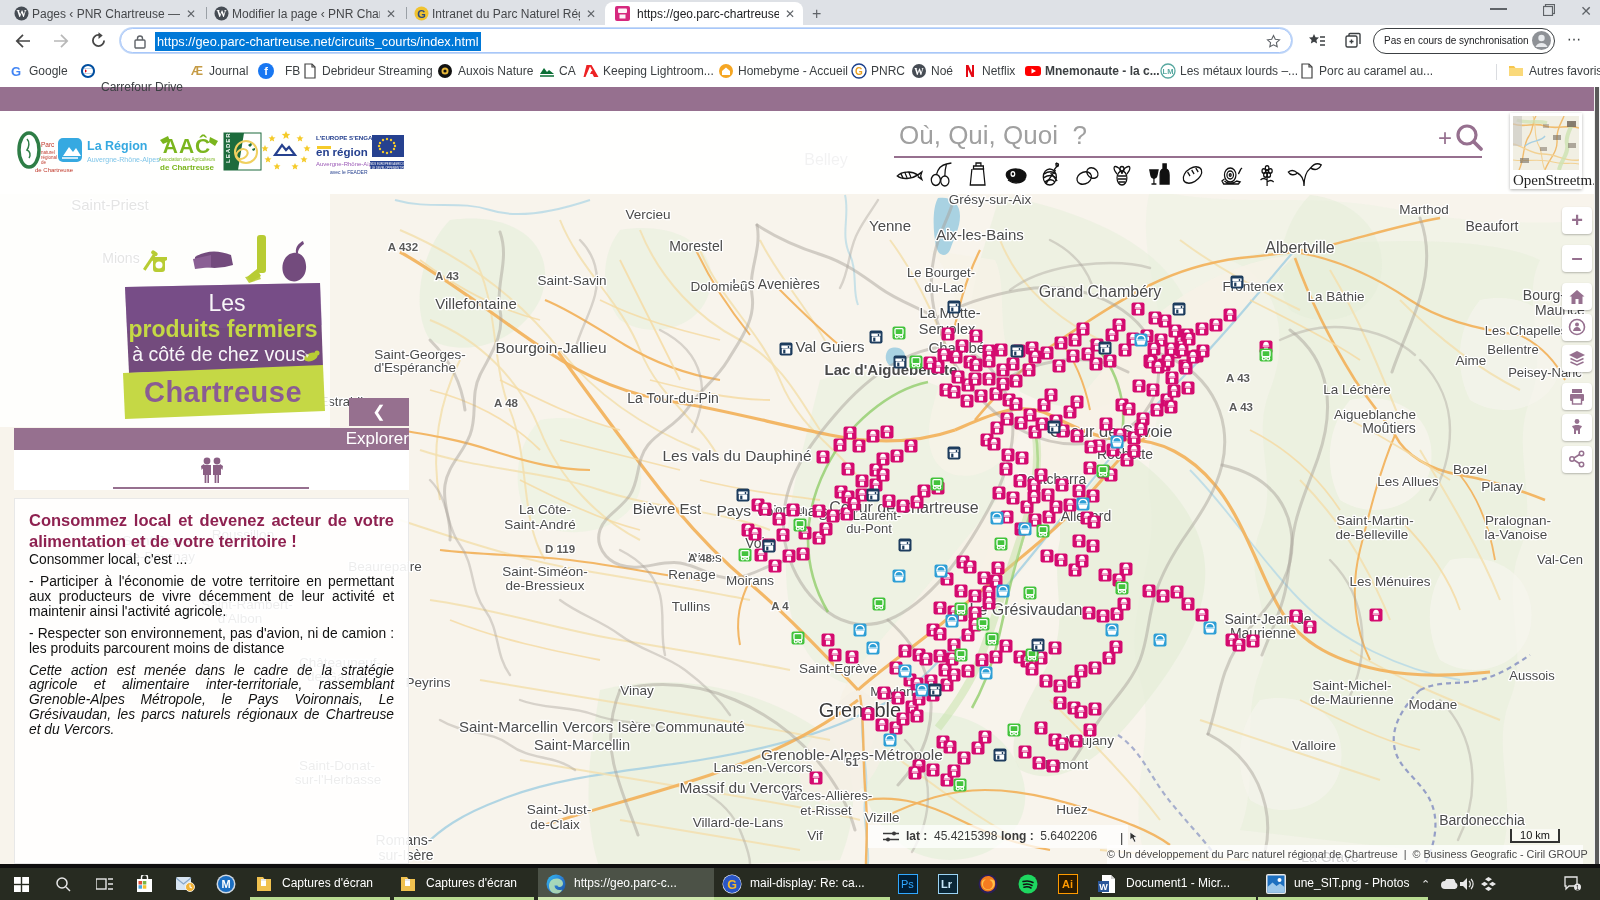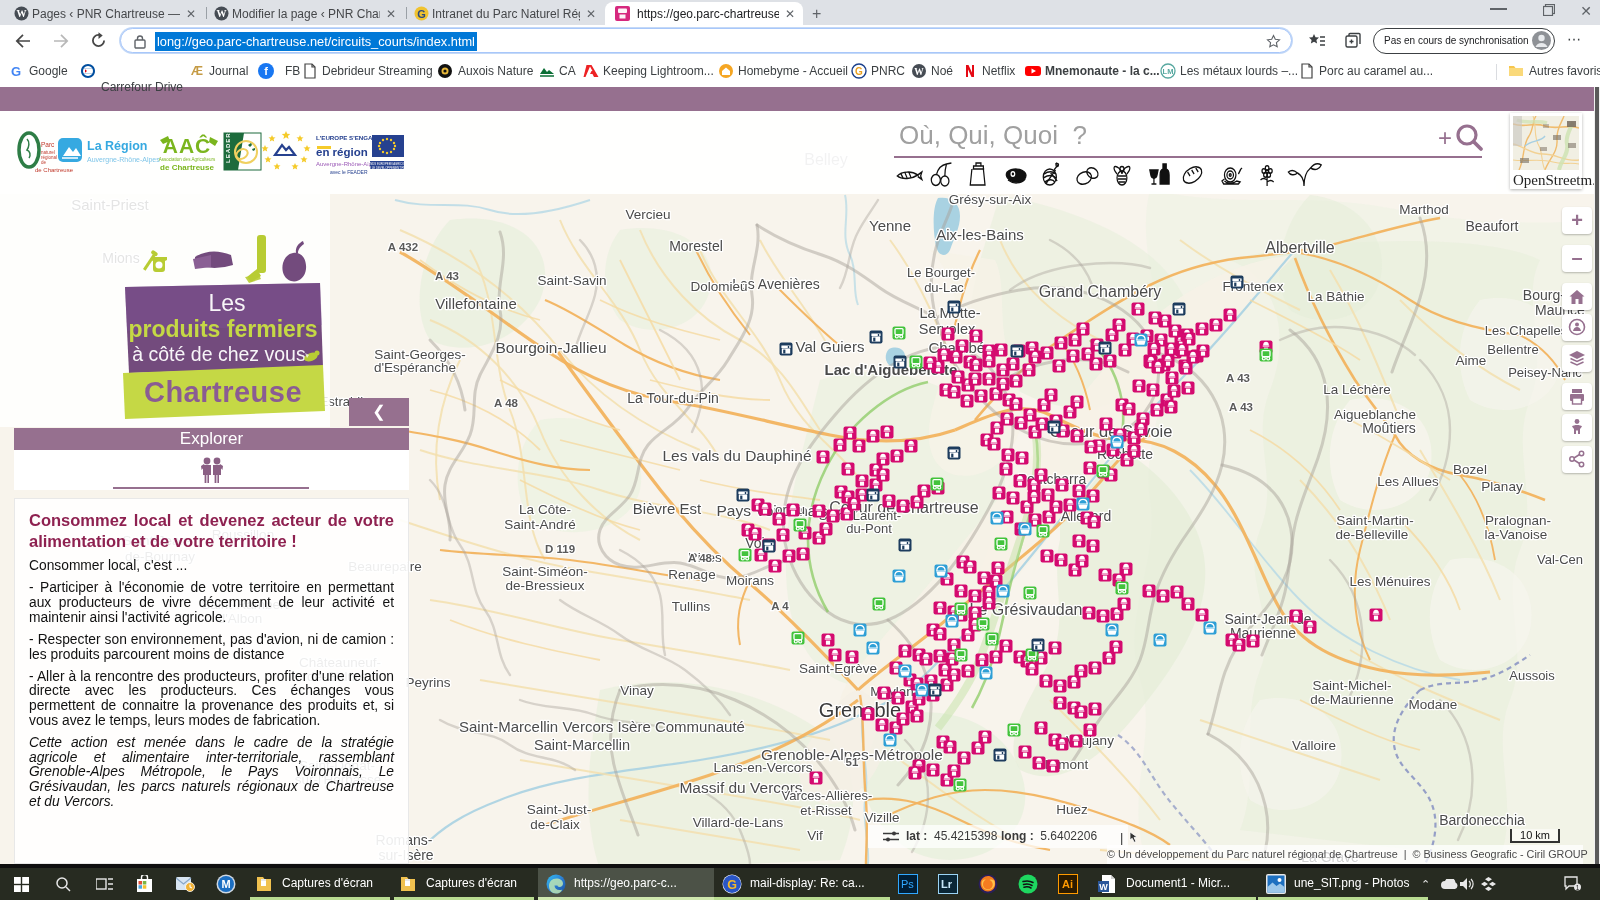--- a/index.html
+++ b/index.html
@@ -25,26 +25,26 @@
   
   #purpleband { top:87px; left:0; width:1600px; height:24px; background:#96708f; }
   #whiteband { top:111px; left:0; width:1600px; height:83px; background:rgba(255,255,255,0.93); }
   #searchbox { position:absolute; left:890px; top:3px; width:606px; height:77px; background:#fff; }
   #searchtxt { position:absolute; left:9px; top:6px; font-size:26px; color:#a0a0a0; }
   #searchline { position:absolute; left:4px; top:42px; width:588px; height:2px; background:#96708f; }
 
   
   #logoback { top:194px; left:0; width:330px; height:233px; background:rgba(255,255,255,0.85); }
   #collapse { top:398px; left:349px; width:60px; height:28px; background:#96708f; color:#fff; font-size:16px; text-align:center; line-height:28px; }
-  #explorer { top:428px; left:14px; width:395px; height:22px; background:#96708f; color:#fff; font-size:17px; text-align:center; line-height:22px; }
+  #explorer { top:428px; left:14px; width:395px; height:22px; background:#96708f; color:#fff; font-size:17px; text-align:right; line-height:22px; }
   #tabstrip { top:450px; left:14px; width:395px; height:40px; background:#fff; }
   #tabind { position:absolute; left:99px; top:37px; width:196px; height:2px; background:#96708f; }
   #welcome { top:498px; left:14px; width:395px; height:366px; background:rgba(255,255,255,0.9); border:1px solid #e8e8e8; padding:10px 14px 0 14px; }
   #welcome h1 { font-size:31px; font-weight:400; color:#4f4f4f; margin:8px 0 0 0; }
-  #welcome h2 { font-size:16.5px; font-weight:bold; color:#8e2150; text-align:justify; line-height:21px; margin:1px 0 7px 0; }
+  #welcome h2 { font-size:16.5px; font-weight:bold; color:#8e2150; text-align:justify; line-height:21px; margin:1px 0 1px 0; }
   #welcome p { font-size:13.8px; color:#111; text-align:justify; line-height:14.7px; margin-bottom:7.5px; }
   #welcome p.it { font-style:italic; }
 
   
   .mapbtn { position:absolute; left:1562px; width:30px; height:27px; background:#fff; border-radius:4px; box-shadow:0 1px 2px rgba(0,0,0,0.25); color:#96708f; text-align:center; }
   #latlong { top:825px; left:868px; width:260px; height:23px; background:rgba(255,255,255,0.75); color:#3a3a3a; font-size:12px; line-height:23px; }
   #attrib { top:845px; left:1107px; width:476px; height:19px; background:rgba(255,255,255,0.75); color:#4a4a4a; font-size:10.8px; line-height:19px; text-align:center; white-space:nowrap; }
   #scalebar { top:829px; left:1510px; width:50px; height:14px; border:2px solid #333; border-top:none; background:rgba(255,255,255,0.5); font-size:11px; text-align:center; color:#111; }
   #minimap { top:113px; left:1510px; width:72px; height:76px; background:#fff; box-shadow:0 1px 3px rgba(0,0,0,0.3); }
 
@@ -858,21 +858,20 @@
           <path d="M27 12 l-3 -2 -1 2 3.4 4 z"></path>
       </g>
     </svg>
     <div id="tabind"></div>
   </div>
   <div id="welcome" class="abs">
     <h2>Consommez local et devenez acteur de votre alimentation et de votre territoire&nbsp;!</h2>
     <p>Consommer local, c'est ...</p>
     <p>- Participer à l'économie de votre territoire en permettant aux producteurs de vivre décemment de leur activité et maintenir ainsi l'activité agricole.</p>
     <p>- Respecter son environnement, pas d'avion, ni de camion : les produits parcourent moins de distance</p>
-    <p>- Aller à la rencontre des producteurs, profiter d'une relation directe avec les producteurs. Ces échanges vous permettent de connaitre la provenance des produits et, si vous avez le temps, leurs modes de fabrication.</p>
     <p class="it">Cette action est menée dans le cadre de la stratégie agricole et alimentaire inter-territoriale, rassemblant Grenoble-Alpes Métropole, le Pays Voironnais, Le Grésivaudan, les parcs naturels régionaux de Chartreuse et du Vercors.</p>
   </div>
 
   <div id="minimap" class="abs">
     <svg style="position:absolute;left:3px;top:3px;" width="66" height="54" viewBox="0 0 66 54">
       <rect width="66" height="54" fill="#f1efe3"></rect>
       <path d="M0 8 C12 12 20 6 32 10 C44 14 54 8 66 12" stroke="#f0bc6e" stroke-width="1.6" fill="none"></path>
       <path d="M6 54 C12 42 9 30 16 20 C21 12 19 5 23 0" stroke="#f0bc6e" stroke-width="1.4" fill="none"></path>
       <path d="M32 54 C36 43 45 36 44 24 C43 13 49 6 51 0" stroke="#f0bc6e" stroke-width="1.4" fill="none"></path>
       <path d="M0 28 C10 30 18 38 30 38 C44 38 52 46 66 44" stroke="#f2d193" stroke-width="1.3" fill="none"></path>
@@ -989,21 +988,21 @@
         <path d="M2 8.2h11.2L8.4 3.4l1.2-1.2L16.4 9l-6.8 6.8-1.2-1.2 4.8-4.8H2z" fill="#b8b8b8"></path>
       </svg>
     <svg class="navic" style="left:89px;top:6px;" width="19" height="19" viewBox="0 0 19 19">
         <path d="M9.5 3a6.5 6.5 0 1 0 6.5 6.5h-1.8A4.7 4.7 0 1 1 9.5 4.8V8l4.2-3.4L9.5 1.2z" fill="#474747"></path>
       </svg>
     <div id="addrbar">
       <svg style="position:absolute;left:12px;top:5px;" width="14" height="15" viewBox="0 0 14 15">
           <rect x="2" y="6" width="10" height="8" rx="1" fill="none" stroke="#5f6368" stroke-width="1.4"></rect>
           <path d="M4.5 6V4.5a2.5 2.5 0 0 1 5 0V6" fill="none" stroke="#5f6368" stroke-width="1.4"></path>
         </svg>
-      <div id="urlsel">long://geo.parc-chartreuse.net/circuits_courts/index.html</div>
+      <div id="urlsel">https://geo.parc-chartreuse.net/circuits_courts/index.html</div>
       <svg style="position:absolute;right:10px;top:5px;" width="15" height="15" viewBox="0 0 15 15">
           <path d="M7.5 1.5l1.8 3.8 4.2.5-3.1 2.9.8 4.1-3.7-2-3.7 2 .8-4.1L1.5 5.8l4.2-.5z" fill="none" stroke="#5f6368" stroke-width="1.1"></path>
         </svg>
     </div>
     <svg style="position:absolute;left:1308px;top:7px;" width="18" height="18" viewBox="0 0 18 18">
         <path d="M6 2l1.5 3.2 3.5.4-2.6 2.4.7 3.5-3.1-1.7-3.1 1.7.7-3.5L1 5.6l3.5-.4z" fill="#3c4043"></path>
         <path d="M12 5h5M12 9h5M12 13h5" stroke="#3c4043" stroke-width="1.5"></path>
       </svg>
     <svg style="position:absolute;left:1344px;top:7px;" width="18" height="18" viewBox="0 0 18 18">
         <rect x="2" y="4" width="11" height="11" rx="1.5" fill="none" stroke="#3c4043" stroke-width="1.4"></rect>

